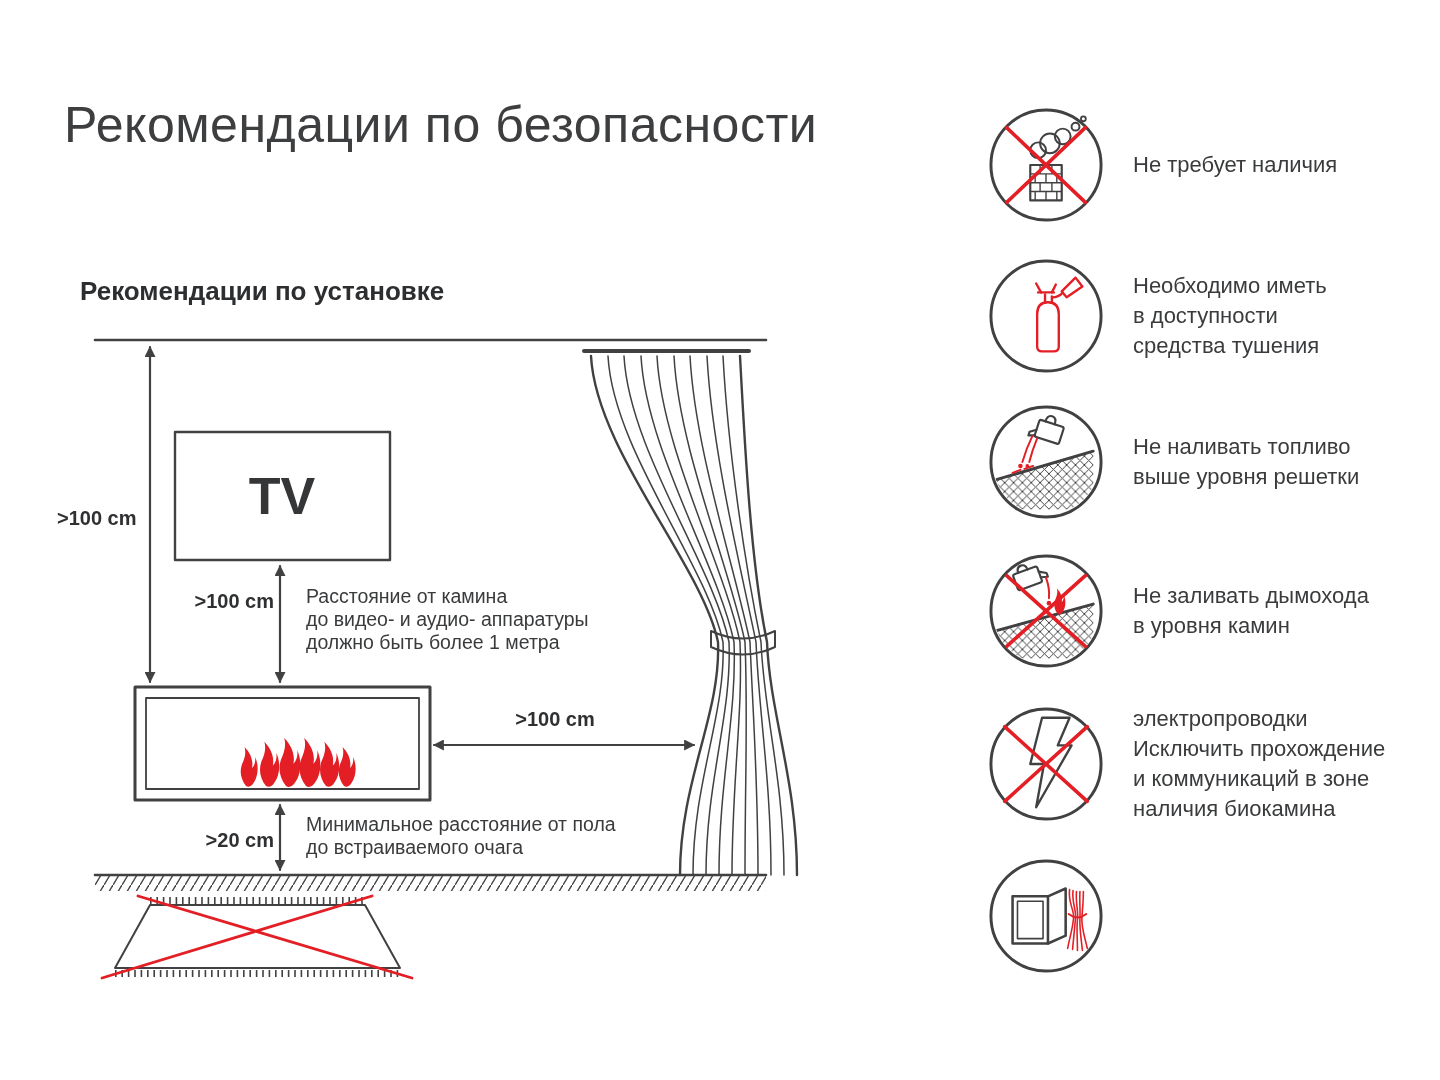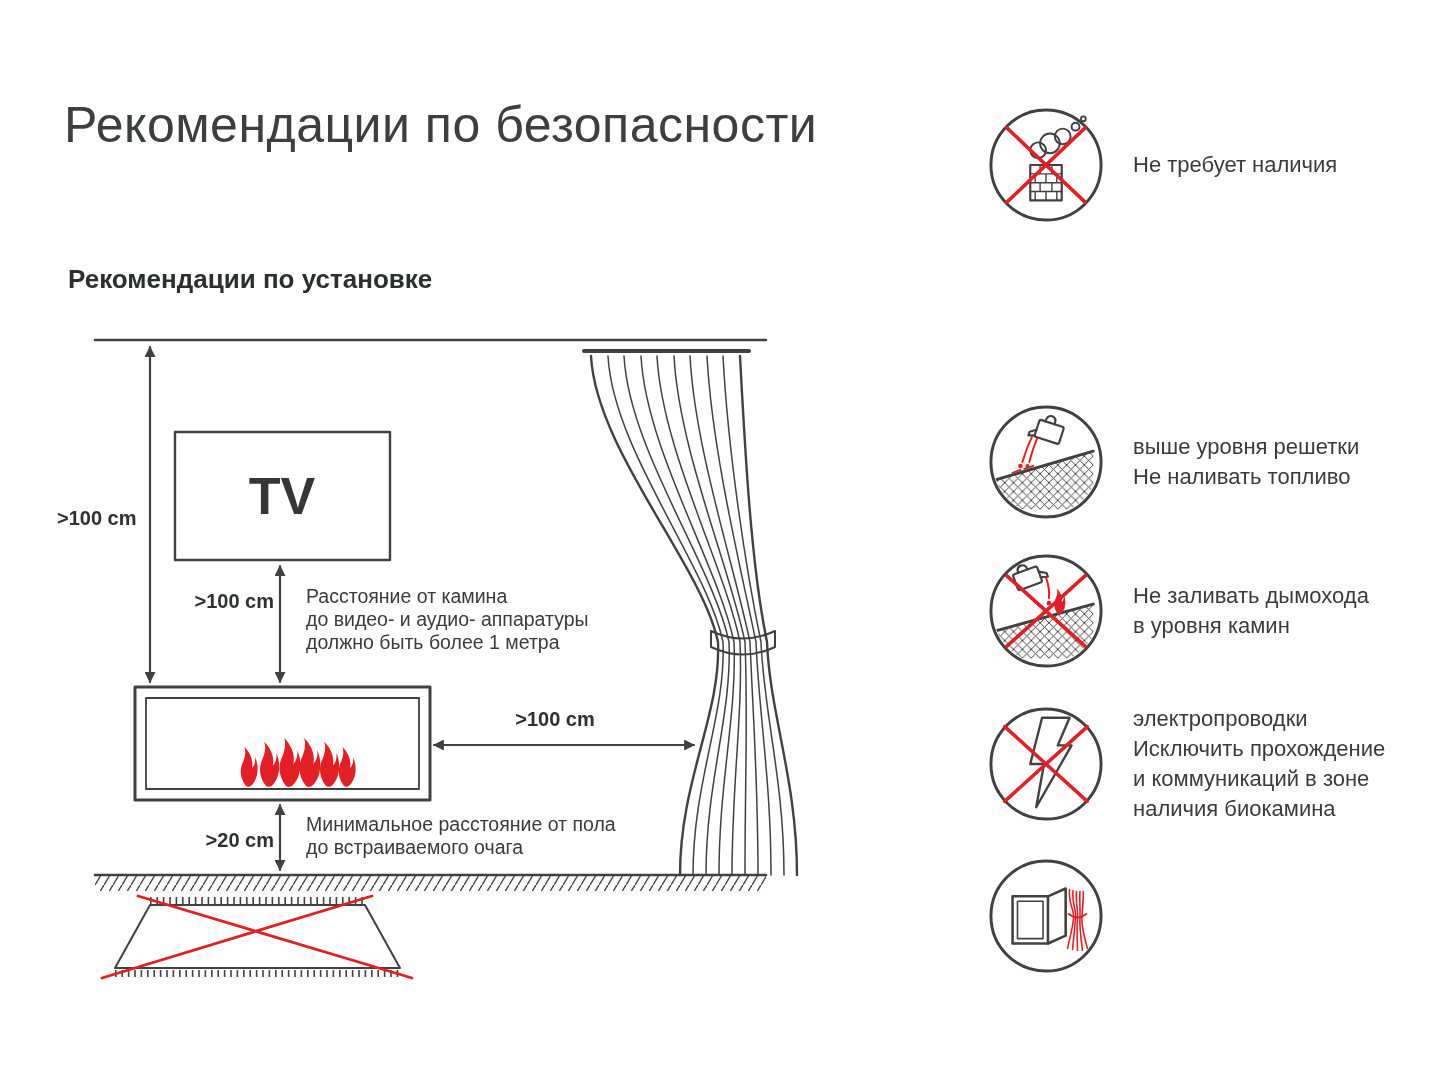--- a/index.html
+++ b/index.html
@@ -15,21 +15,21 @@
     font-family:"Liberation Sans",sans-serif;color:var(--text-gray);
     overflow:hidden;
   }
   .page{position:absolute;inset:0;}
   h1.page-title{
     position:absolute;left:64px;top:98px;margin:0;
     font-size:50px;line-height:1.1;font-weight:400;color:var(--title-gray);
     letter-spacing:0.5px;white-space:nowrap;
   }
   h2.section-subtitle{
-    position:absolute;left:64px;top:260px;margin:4px;
+    position:absolute;left:64px;top:260px;margin:16px;
     font-size:26px;font-weight:700;color:#2d2e30;white-space:nowrap;
   }
   svg.install-diagram{position:absolute;left:50px;top:330px;width:780px;height:660px;}
   .safety-list{position:absolute;left:987px;top:0;width:453px;height:1080px;}
   .safety-row{position:absolute;left:0;display:flex;align-items:center;gap:28px;height:120px;}
   .safety-row svg.icon{width:118px;height:118px;flex:0 0 auto;}
   .safety-text{font-size:22px;line-height:30px;color:var(--text-gray);}
   
   .s{stroke:var(--line-gray);fill:none;stroke-linecap:round;stroke-linejoin:round;}
   .r{stroke:var(--accent-red);fill:none;stroke-linecap:round;stroke-linejoin:round;}
@@ -149,20 +149,38 @@
         </g>
         <circle cx="90" cy="21" r="4" class="s" stroke-width="2"></circle>
         <circle cx="98" cy="13" r="2.5" class="s" stroke-width="1.8"></circle>
         <path class="r x" d="M20 22 L100 98 M100 22 L20 98"></path>
       </svg>
       <div class="safety-text">
         <div>Не требует наличия</div>
       </div>
     </div>
 
+    <div class="safety-row" style="top:256px">
+      <svg class="icon" viewBox="0 0 120 120">
+        <circle cx="60" cy="60" r="56" class="ring"></circle>
+        <g class="r" stroke-width="2.4">
+          <path d="M51 58 Q51 46 62 46 Q73 46 73 58 L73 91 Q73 96 68 96 L56 96 Q51 96 51 91 Z"></path>
+          <path d="M59 46 L59 38 M66 46 L66 40"></path>
+          <path d="M52 36 L68 36"></path>
+          <path d="M55 36 L50 27 M66 36 L70 28"></path>
+          <path d="M66 41 Q73 41 77 36"></path>
+          <path d="M76 35 L90 21 L97 30 L81 41 Z"></path>
+        </g>
+      </svg>
+      <div class="safety-text">
+        <div>Необходимо иметь</div>
+        <div>в доступности</div>
+        <div>средства тушения</div>
+      </div>
+    </div>
 
     <div class="safety-row" style="top:402px">
       <svg class="icon" viewBox="0 0 120 120">
         <clipPath id="c3">
             <circle cx="60" cy="60" r="54"></circle>
           </clipPath>
         <circle cx="60" cy="60" r="56" class="ring"></circle>
         <g clip-path="url(#c3)">
           <polygon points="6,79 108,49 108,108 6,108" fill="url(#mesh)"></polygon>
           <line x1="6" y1="79" x2="108" y2="49" class="s" stroke-width="3"></line>
@@ -174,22 +192,22 @@
         </g>
         <g class="r" stroke-width="2">
           <path d="M46 34 Q40 46 36 60"></path>
           <path d="M51 36 Q46 48 43 60"></path>
           <path d="M26 71 L34 68 M38 67 L47 64"></path>
         </g>
         <circle class="rf" cx="34" cy="64" r="2.3"></circle>
         <circle class="rf" cx="41" cy="64" r="1.9"></circle>
       </svg>
       <div class="safety-text">
+        <div>Не наливать топливо</div>
         <div>выше уровня решетки</div>
-        <div>Не наливать топливо</div>
       </div>
     </div>
 
     <div class="safety-row" style="top:551px">
       <svg class="icon" viewBox="0 0 120 120">
         <clipPath id="c4">
             <circle cx="60" cy="60" r="54"></circle>
           </clipPath>
         <circle cx="60" cy="60" r="56" class="ring"></circle>
         <g clip-path="url(#c4)">

